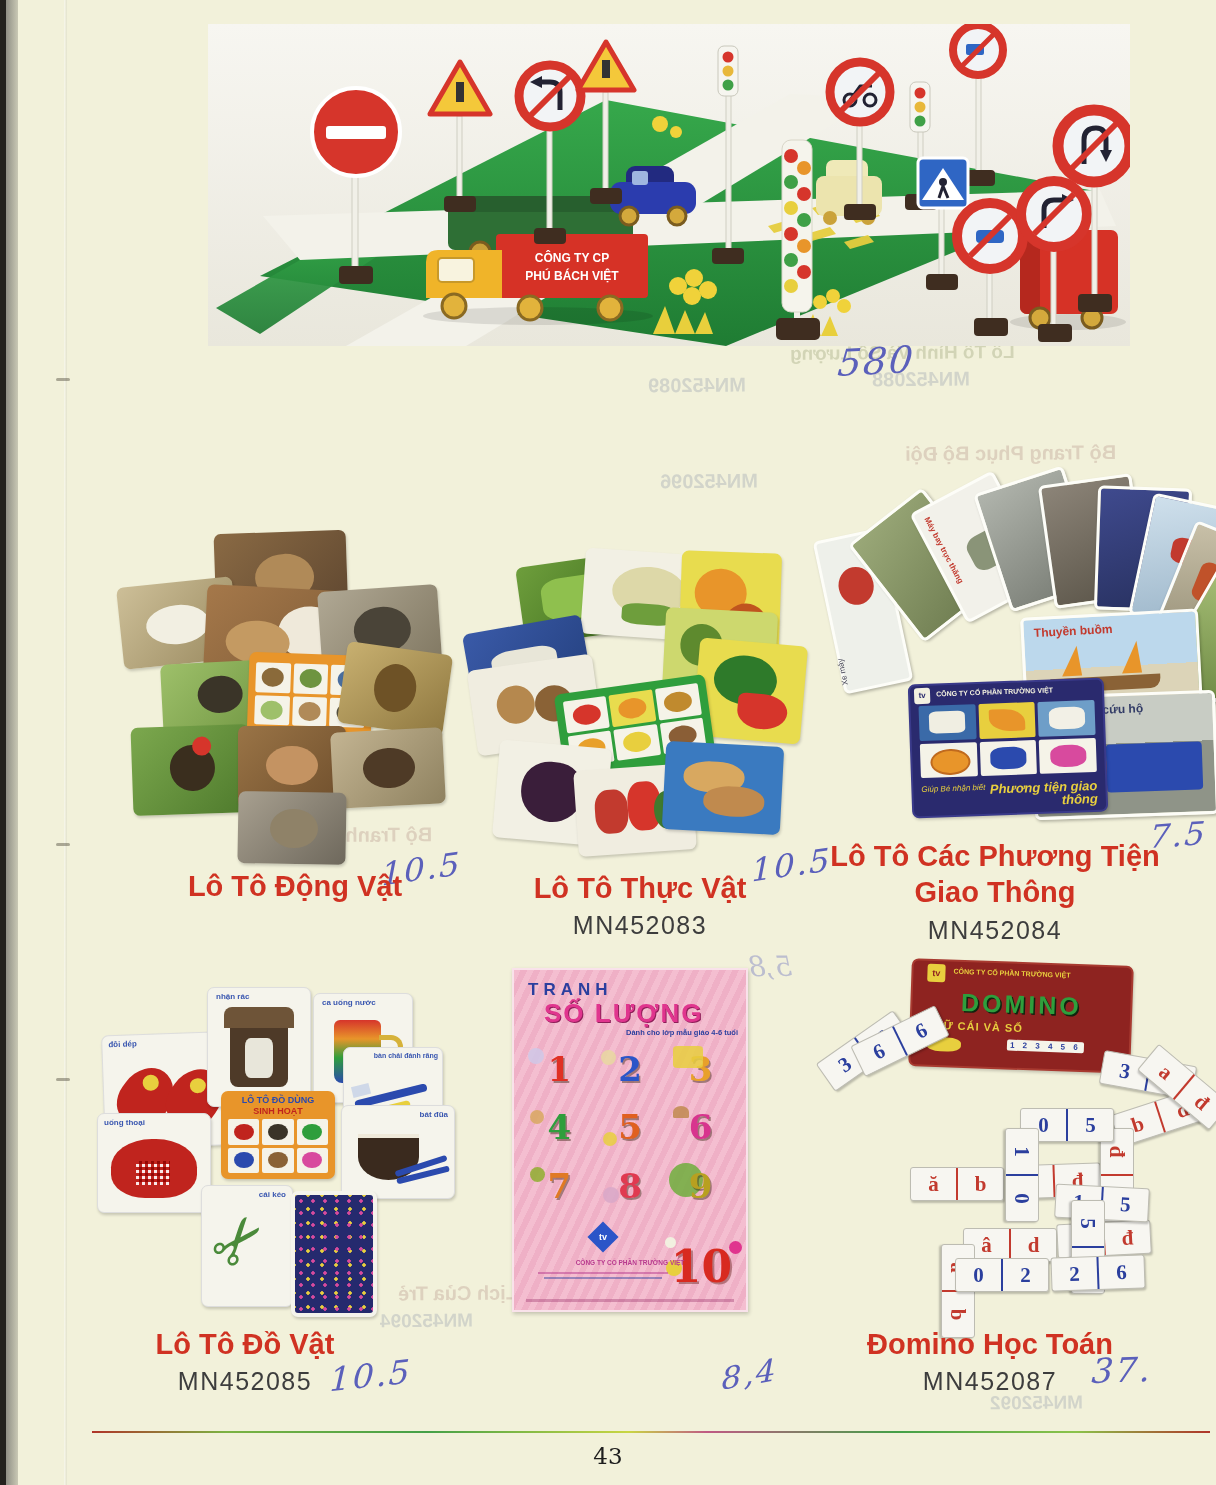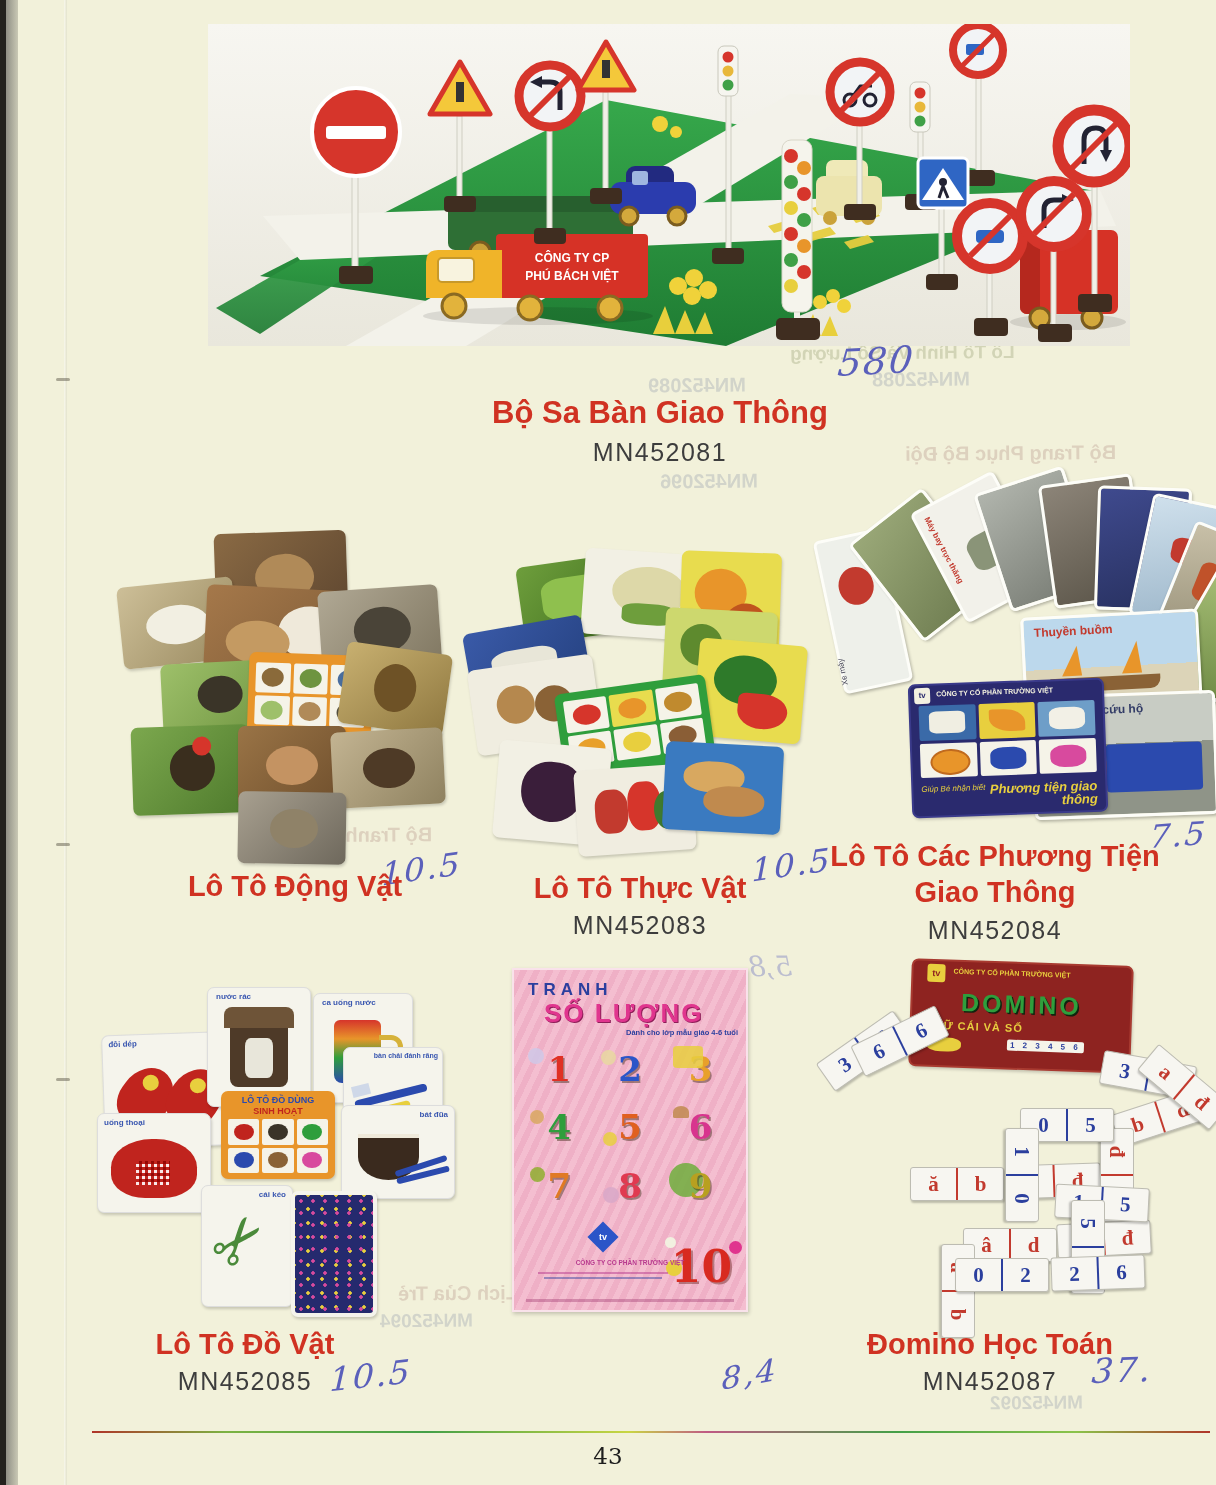--- a/index.html
+++ b/index.html
@@ -228,24 +228,20 @@
         <circle cx="886" cy="122" r="36" fill="#f2f4f6" stroke="#d6352b" stroke-width="11"></circle>
         <path d="M876 140 L876 116 Q876 104 888 104 Q898 104 898 116 L898 128" stroke="#223" stroke-width="5" fill="none"></path>
         <polygon points="892,126 904,126 898,138" fill="#223"></polygon>
         <line x1="864" y1="144" x2="908" y2="100" stroke="#d6352b" stroke-width="6"></line>
       </g>
     </svg>
   </div>
 
   <div class="hand" style="left:838px;top:340px;font-size:37px;transform:skewX(-8deg) rotate(-3deg);">580</div>
 
-  <div class="tblock" style="left:340px;top:394px;width:640px;">
-    <div class="ptitle" style="font-size:31px;">Bộ Sa Bàn Giao Thông</div>
-    <div class="pcode">MN452081</div>
-  </div>
 
   <div style="position:absolute;left:120px;top:530px;width:320px;height:310px;">
     <div class="pcard" style="left:95px;top:2px;width:132px;height:86px;transform:rotate(-2deg);background:linear-gradient(135deg,#8a6a44,#5f4730);">
         <i class="blob" style="left:30%;top:25%;width:45%;height:55%;background:#b08a58;"></i>
       </div>
     <div class="pcard" style="left:0;top:52px;width:116px;height:82px;transform:rotate(-6deg);background:linear-gradient(135deg,#cdbf98,#9a8a60);">
         <i class="blob" style="left:22%;top:28%;width:55%;height:48%;background:#f2efe2;"></i>
       </div>
     <div class="pcard" style="left:85px;top:58px;width:152px;height:96px;transform:rotate(3deg);background:linear-gradient(135deg,#a5784a,#7c5a36);">
         <i class="blob" style="left:48%;top:18%;width:42%;height:55%;background:#efe9da;"></i>
@@ -442,21 +438,21 @@
 
   <div style="position:absolute;left:95px;top:985px;width:350px;height:325px;">
     <div class="pcard" style="left:8px;top:48px;width:138px;height:112px;transform:rotate(-2deg);background:#f5f4ec;border:1px solid #ddd;">
       <span class="clabel" style="left:6px;top:4px;">đôi dép</span>
       <i class="blob" style="left:12%;top:28%;width:36%;height:55%;background:#c0241e;border-radius:55% 55% 45% 45%;transform:rotate(38deg);"></i>
       <i class="blob" style="left:48%;top:30%;width:36%;height:55%;background:#c0241e;border-radius:55% 55% 45% 45%;transform:rotate(38deg);"></i>
       <i class="blob" style="left:28%;top:36%;width:12%;height:14%;background:#e8cf3e;"></i>
       <i class="blob" style="left:62%;top:40%;width:12%;height:14%;background:#e8cf3e;"></i>
     </div>
     <div class="pcard" style="left:112px;top:2px;width:102px;height:118px;background:#f5f4ec;border:1px solid #ddd;">
-      <span class="clabel" style="left:8px;top:4px;">nước rác</span>
+      <span class="clabel" style="left:8px;top:4px;">nhận rác</span>
       <i style="position:absolute;left:22%;top:22%;width:56%;height:62%;background:#4e3a28;border-radius:8px;display:block;"></i>
       <i style="position:absolute;left:16%;top:16%;width:68%;height:18%;background:#6e5438;border-radius:8px 8px 0 0;display:block;"></i>
       <i class="blob" style="left:36%;top:42%;width:28%;height:34%;background:#e8e6da;border-radius:20%;"></i>
     </div>
     <div class="pcard" style="left:218px;top:8px;width:98px;height:108px;background:#f5f4ec;border:1px solid #ddd;">
       <span class="clabel" style="left:8px;top:4px;">ca uống nước</span>
       <i style="position:absolute;left:20%;top:24%;width:48%;height:58%;background:linear-gradient(180deg,#d6352b,#e8952a 30%,#2f9e3c 60%,#2b4aae);border-radius:6px 6px 8px 8px;display:block;"></i>
       <i style="position:absolute;left:66%;top:38%;width:20%;height:32%;border:5px solid #d6b23a;border-left:none;border-radius:0 12px 12px 0;display:block;"></i>
     </div>
     <div class="pcard" style="left:248px;top:62px;width:98px;height:92px;background:#f5f4ec;border:1px solid #ddd;">

